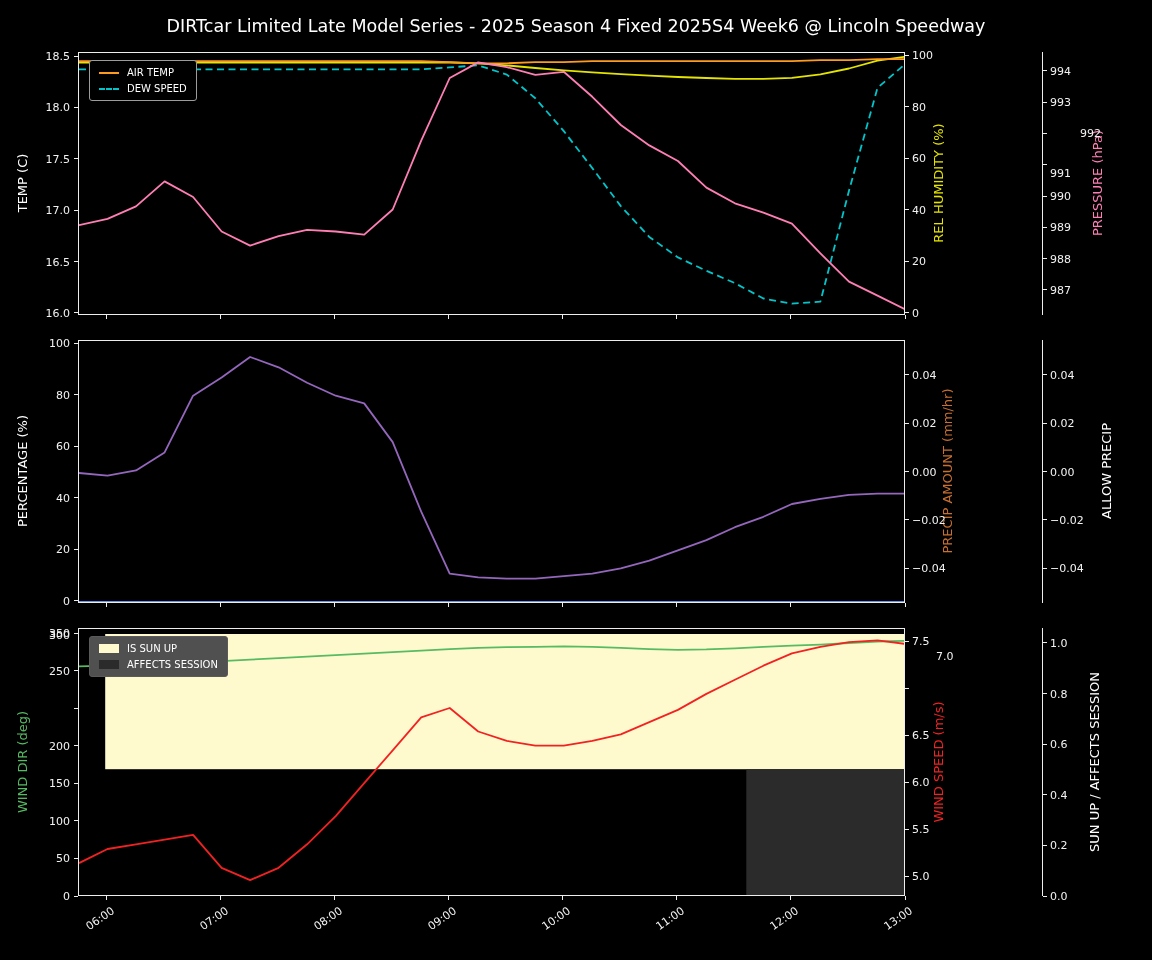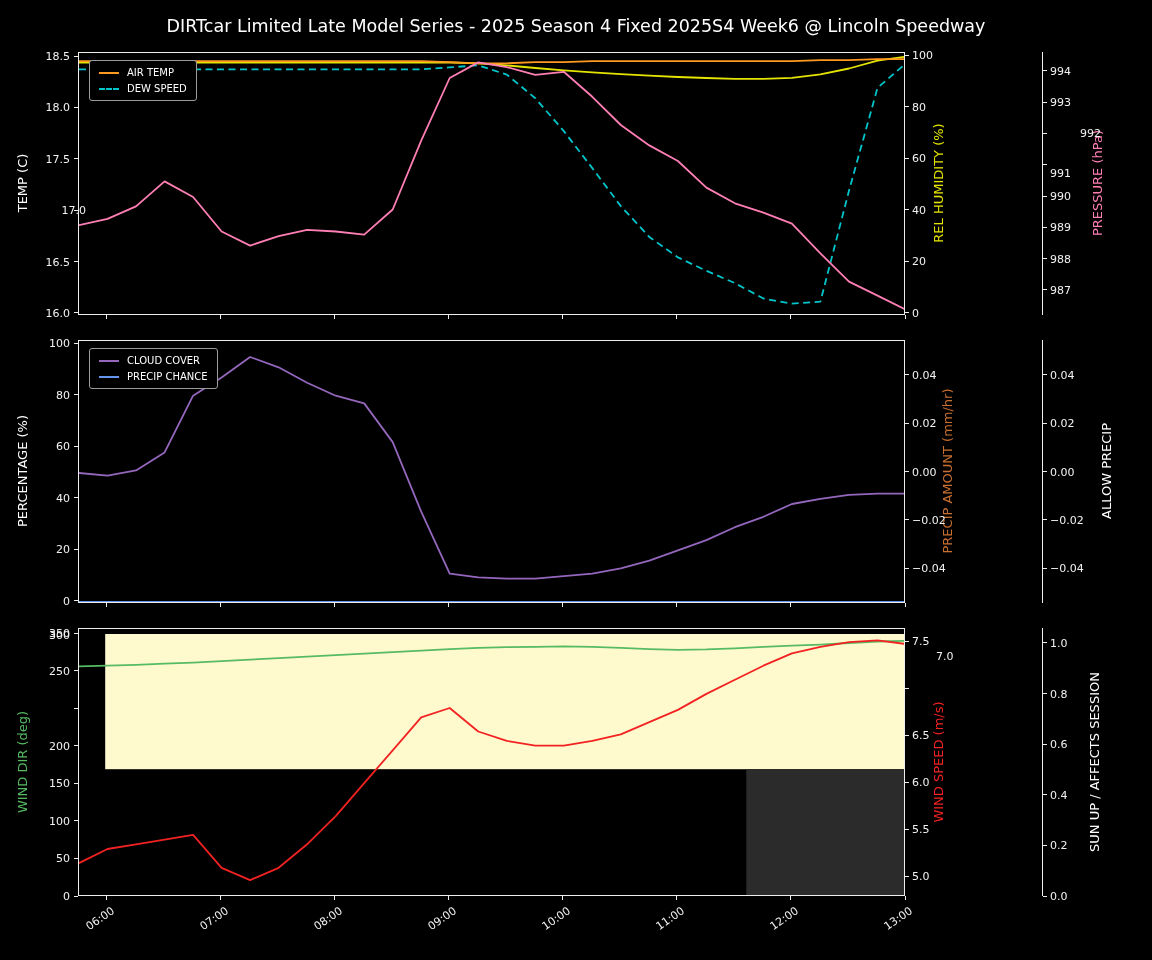--- a/index.html
+++ b/index.html
@@ -46,59 +46,59 @@
           <div class="lline" style="border-top-color: rgb(0, 198, 203); border-top-style: dashed;"></div>
           <div class="ltext">DEW SPEED</div>
         </div>
       </div>
     </div>
   <div class="plot" style="left: 78px; top: 340px; width: 827px; height: 263px;">
       <svg width="827" height="263" viewBox="0 0 827 263">
         <polyline points="0.0,132.0 28.5,134.6 57.0,129.4 85.6,111.4 114.1,54.7 142.6,36.6 171.1,16.0 199.6,26.3 228.1,41.8 256.7,54.7 285.2,62.4 313.7,101.1 342.2,170.7 370.7,232.6 399.2,236.4 427.8,237.7 456.3,237.7 484.8,235.2 513.3,232.6 541.8,227.4 570.3,219.7 598.9,209.4 627.4,199.1 655.9,186.2 684.4,175.8 712.9,163.0 741.4,157.8 770.0,153.9 798.5,152.6 827.0,152.6" fill="none" stroke="#9467bd" stroke-width="1.8" stroke-linejoin="round"></polyline>
         <polyline points="0.0,260.9 28.5,260.9 57.0,260.9 85.6,260.9 114.1,260.9 142.6,260.9 171.1,260.9 199.6,260.9 228.1,260.9 256.7,260.9 285.2,260.9 313.7,260.9 342.2,260.9 370.7,260.9 399.2,260.9 427.8,260.9 456.3,260.9 484.8,260.9 513.3,260.9 541.8,260.9 570.3,260.9 598.9,260.9 627.4,260.9 655.9,260.9 684.4,260.9 712.9,260.9 741.4,260.9 770.0,260.9 798.5,260.9 827.0,260.9" fill="none" stroke="#6495ed" stroke-width="1.8" stroke-linejoin="round"></polyline>
       </svg>
-      <div class="legend" style="left: 10px; top: 7px; background: rgb(0, 0, 0); border-color: rgb(156, 156, 156);">
-        <div class="lrow">
-          <div class="lline" style="border-top-color: rgb(148, 103, 189);"></div>
-          <div class="ltext">CLOUD COVER</div>
-        </div>
-        <div class="lrow">
-          <div class="lline" style="border-top-color: rgb(100, 149, 237);"></div>
-          <div class="ltext">PRECIP CHANCE</div>
-        </div>
-      </div>
     </div>
   <div class="plot" style="left: 78px; top: 628px; width: 827px; height: 268px;">
       <svg width="827" height="268" viewBox="0 0 827 268">
         <rect x="26.2" y="5.0" width="800.8" height="135.2" fill="#fffacd"></rect>
         <rect x="667.3" y="140.3" width="159.7" height="127.7" fill="#2b2b2b"></rect>
         <polyline points="0.0,37.3 28.5,36.6 57.0,35.8 85.6,34.7 114.1,33.6 142.6,32.1 171.1,30.6 199.6,29.1 228.1,27.6 256.7,26.1 285.2,24.6 313.7,23.1 342.2,21.6 370.7,20.1 399.2,18.9 427.8,18.2 456.3,17.8 484.8,17.4 513.3,17.8 541.8,18.9 570.3,20.1 598.9,20.8 627.4,20.4 655.9,19.3 684.4,17.8 712.9,16.7 741.4,15.6 770.0,14.0 798.5,12.5 827.0,11.8" fill="none" stroke="#57bb63" stroke-width="1.8" stroke-linejoin="round"></polyline>
         <polyline points="0.0,234.1 28.5,220.0 57.0,215.3 85.6,210.6 114.1,205.9 142.6,238.8 171.1,251.1 199.6,238.8 228.1,215.3 256.7,187.1 285.2,154.2 313.7,121.3 342.2,88.4 370.7,79.0 399.2,102.5 427.8,111.9 456.3,116.6 484.8,116.6 513.3,111.9 541.8,105.3 570.3,93.1 598.9,80.9 627.4,64.9 655.9,50.8 684.4,36.7 712.9,24.4 741.4,17.9 770.0,13.2 798.5,11.3 827.0,15.0" fill="none" stroke="#f22222" stroke-width="1.8" stroke-linejoin="round"></polyline>
       </svg>
+      <div class="legend" style="left: 10px; top: 7px; background: rgb(80, 80, 80); border-color: rgb(90, 90, 90);">
+        <div class="lrow">
+          <div class="lpatch" style="background: rgb(255, 250, 205);"></div>
+          <div class="ltext">IS SUN UP</div>
+        </div>
+        <div class="lrow">
+          <div class="lpatch" style="background: rgb(43, 43, 43);"></div>
+          <div class="ltext">AFFECTS SESSION</div>
+        </div>
+      </div>
     </div>
 
   <div class="ylab" style="left: 22px; top: 183px; color: rgb(255, 255, 255);">TEMP (C)</div>
   <div class="ylab" style="left: 938px; top: 183px; color: rgb(228, 228, 0);">REL HUMIDITY (%)</div>
   <div class="ylab" style="left: 1097px; top: 183px; color: rgb(255, 127, 181);">PRESSURE (hPa)</div>
 
   <div class="ylab" style="left: 22px; top: 471px; color: rgb(255, 255, 255);">PERCENTAGE (%)</div>
   <div class="ylab" style="left: 947px; top: 471px; color: rgb(201, 111, 47);">PRECIP AMOUNT (mm/hr)</div>
   <div class="ylab" style="left: 1106px; top: 471px; color: rgb(255, 255, 255);">ALLOW PRECIP</div>
 
   <div class="ylab" style="left: 22px; top: 762px; color: rgb(87, 187, 99);">WIND DIR (deg)</div>
   <div class="ylab" style="left: 938px; top: 762px; color: rgb(242, 34, 34);">WIND SPEED (m/s)</div>
   <div class="ylab" style="left: 1094px; top: 762px; color: rgb(255, 255, 255);">SUN UP / AFFECTS SESSION</div>
 <div class="tickmark" style="left: 74px; top: 55.6094px; width: 4px; height: 1px;"></div>
     <div class="ytick r" style="left: 20px; top: 51.1094px; width: 50px;">18.5</div>
     <div class="tickmark" style="left: 74px; top: 106.977px; width: 4px; height: 1px;"></div>
     <div class="ytick r" style="left: 20px; top: 102.477px; width: 50px;">18.0</div>
     <div class="tickmark" style="left: 74px; top: 158.344px; width: 4px; height: 1px;"></div>
     <div class="ytick r" style="left: 20px; top: 153.844px; width: 50px;">17.5</div>
     <div class="tickmark" style="left: 74px; top: 209.711px; width: 4px; height: 1px;"></div>
-    <div class="ytick r" style="left: 36px; top: 205.211px; width: 50px;">17.0</div>
+    <div class="ytick r" style="left: 20px; top: 205.211px; width: 50px;">17.0</div>
     <div class="tickmark" style="left: 74px; top: 261.078px; width: 4px; height: 1px;"></div>
     <div class="ytick r" style="left: 20px; top: 256.578px; width: 50px;">16.5</div>
     <div class="tickmark" style="left: 74px; top: 312.445px; width: 4px; height: 1px;"></div>
     <div class="ytick r" style="left: 20px; top: 307.945px; width: 50px;">16.0</div>
     <div class="tickmark" style="left: 905px; top: 54.5941px; width: 4px; height: 1px;"></div>
     <div class="ytick" style="left: 912px; top: 50.0941px;">100</div>
     <div class="tickmark" style="left: 905px; top: 106.163px; width: 4px; height: 1px;"></div>
     <div class="ytick" style="left: 912px; top: 101.663px;">80</div>
     <div class="tickmark" style="left: 905px; top: 157.731px; width: 4px; height: 1px;"></div>
     <div class="ytick" style="left: 912px; top: 153.231px;">60</div>

